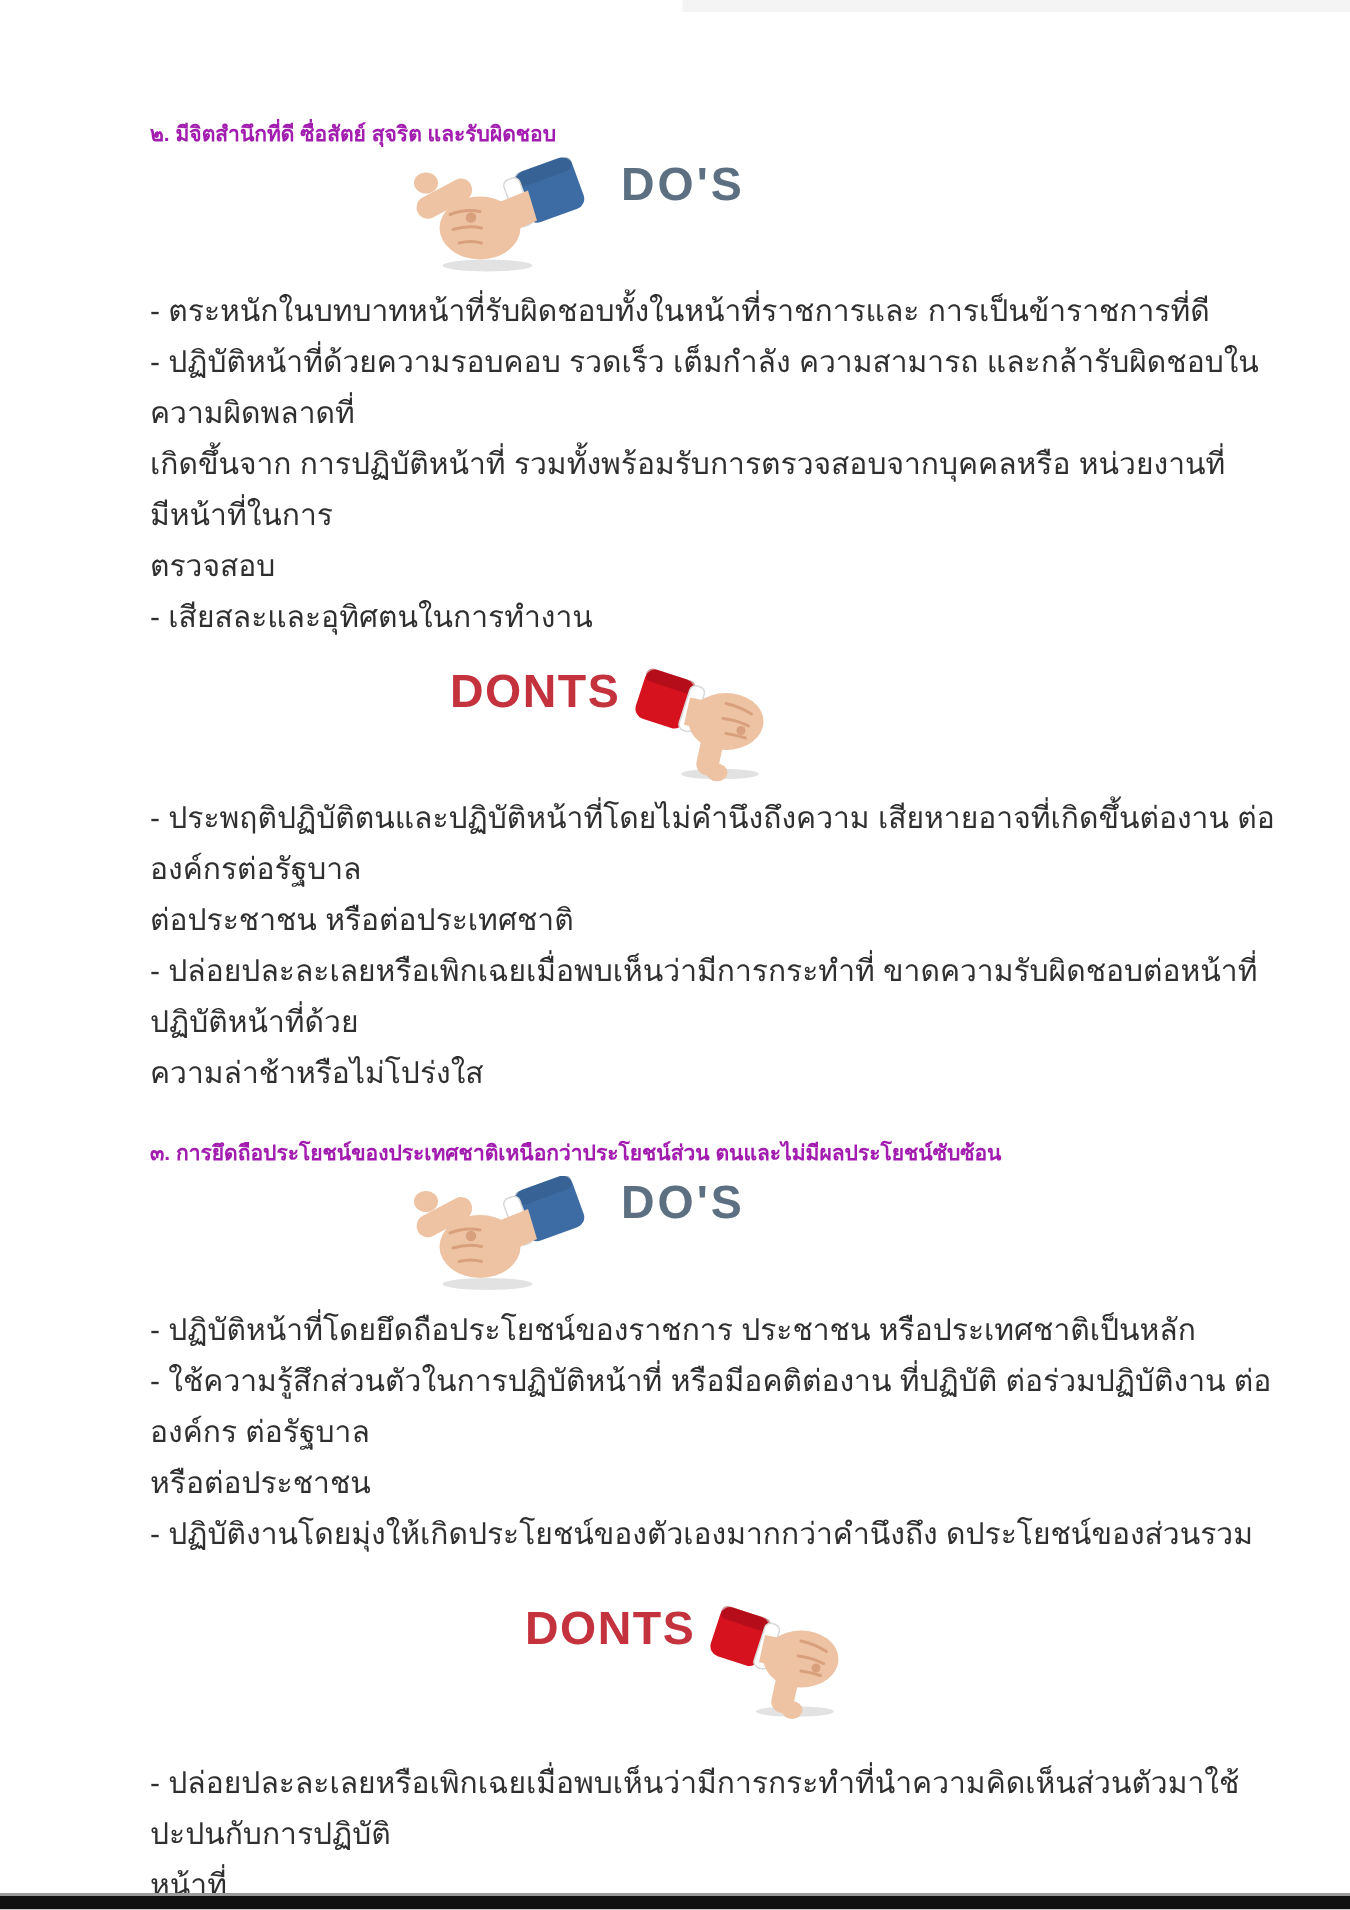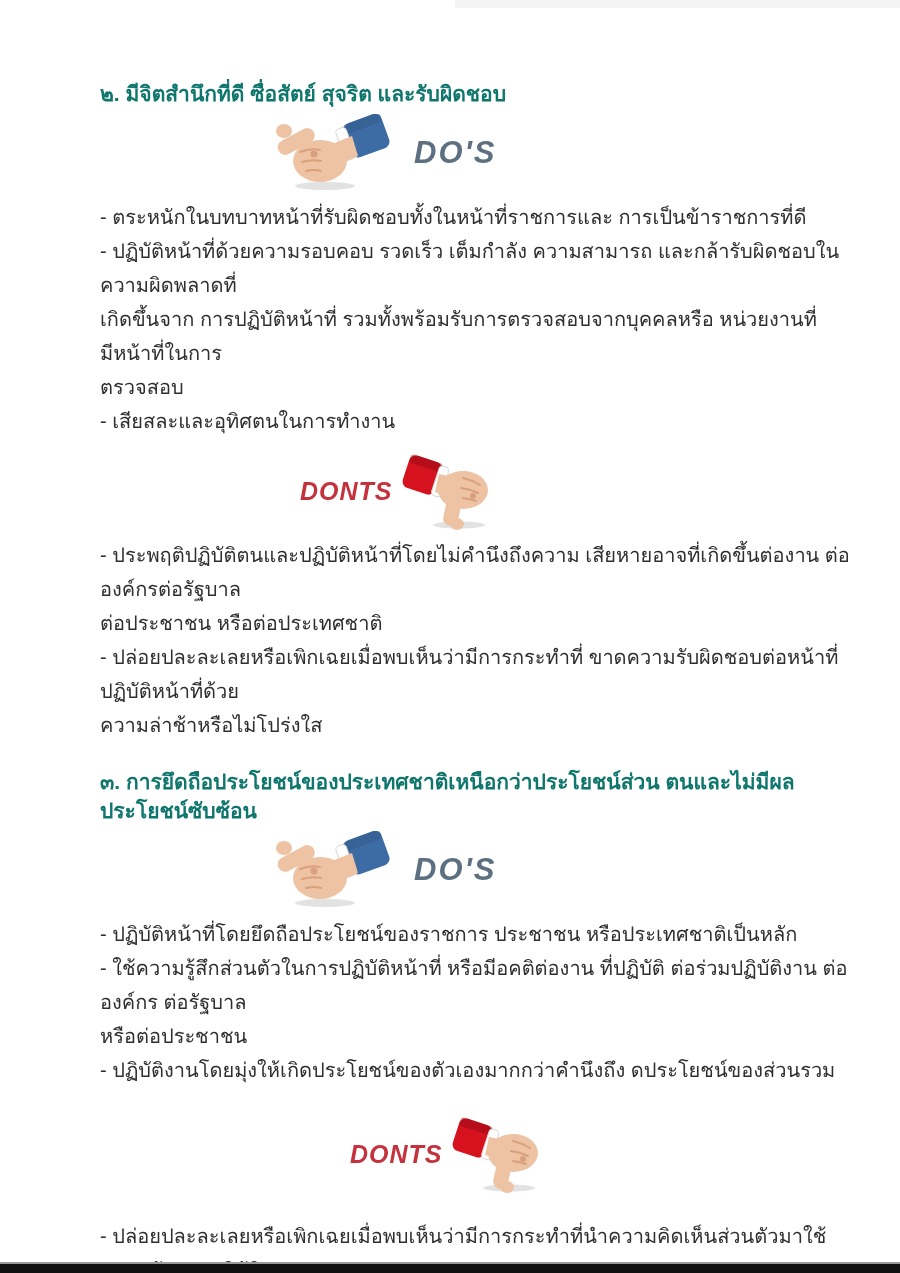--- a/index.html
+++ b/index.html
@@ -29,51 +29,50 @@
   }
   .bottom-bar{
     position:absolute;left:0;right:0;bottom:0;height:11px;
     background:var(--color-bottom-bar);
     border-top:2px solid #9a9a9a;
   }
   .content{
     padding:80px 40px 0 100px;
   }
   .section-heading{
-    font-size:21px;
+    font-size:14px;
     font-weight:bold;
-    color:#0f766e;
+    color:#a21caf;
     line-height:1.35;
     margin-bottom:6px;
   }
   .body-text{
     font-size:20px;
     line-height:34px;
     white-space:pre-line;
     color:var(--color-text);
   }
   .badge{
     display:flex;
-    align-items:center;
+    align-items:flex-start;
     height:78px;
     margin:4px 0 8px 0;
-    font-style:italic;
   }
   .badge.dos{margin-left:170px;}
   .badge.donts{margin-left:200px;}
   .badge.donts.s2{margin-left:250px;margin-top:28px;margin-bottom:26px;}
   .dos-label{
     font-size:31px;
     font-weight:bold;
     letter-spacing:2px;
     color:var(--color-dos-label);
     margin-left:14px;
   }
   .donts-label{
-    font-size:25px;
+    font-size:31px;
     font-weight:bold;
     letter-spacing:1px;
     color:var(--color-donts-label);
     margin-right:8px;
   }
   .gap-sm{height:10px;}
   .gap-lg{height:26px;}
   svg.hand{display:block;}
 </style>
 </head>

